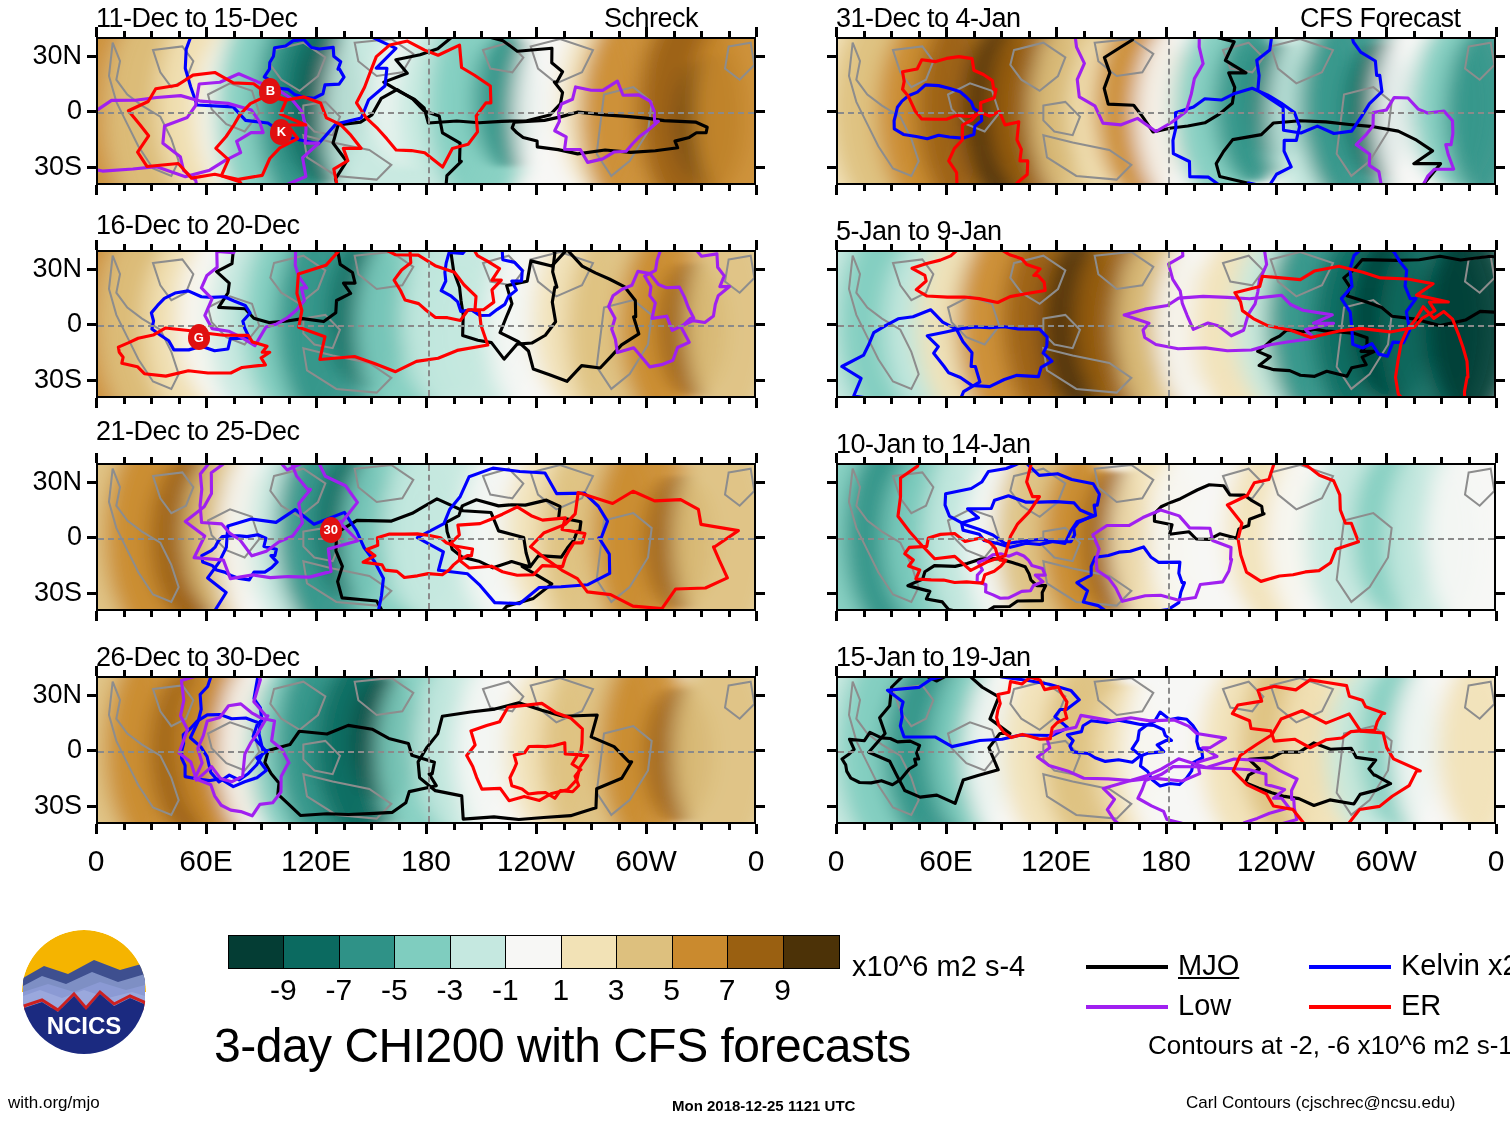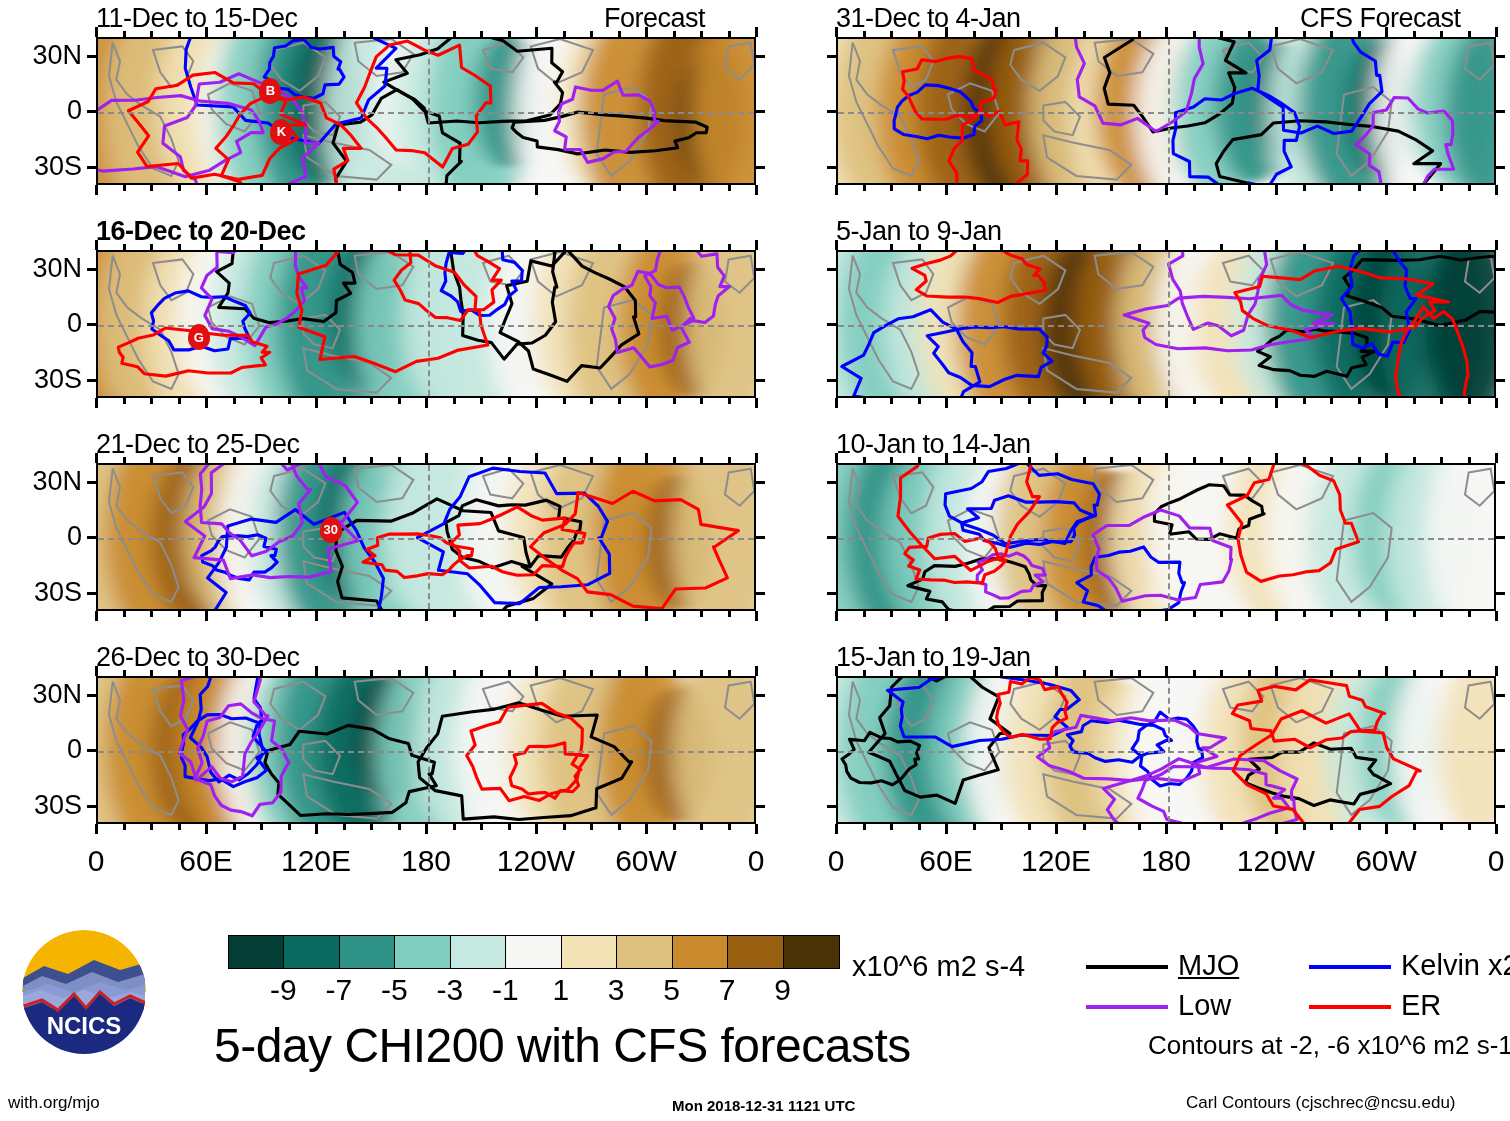--- a/index.html
+++ b/index.html
@@ -28,21 +28,21 @@
   .stormmk{position:absolute;width:22px;height:26px;border-radius:50% 50% 50% 50%/55% 55% 45% 45%;
            background:#e01010;color:#fff;font-size:13px;font-weight:bold;display:flex;
            align-items:center;justify-content:center;}
   svg{display:block;}
 </style>
 </head>
 <body>
 
 <div id="plot-area">
     <div class="ptitle" style="left: 96px; top: 5px;">11-Dec to 15-Dec</div>
-    <div class="pright" style="left: 604px; top: 5px;">Forecast</div>
+    <div class="pright" style="left: 604px; top: 5px;">Schreck</div>
     <div class="mapbox" style="left: 96px; top: 37px; width: 660px; height: 148px;">
       <svg width="660" height="148" viewBox="0 0 100 100" preserveAspectRatio="none" style="position: absolute; left: 0px; top: 0px;">
         <defs>
           <filter id="blur0" x="-30%" y="-30%" width="160%" height="160%">
             <feGaussianBlur stdDeviation="1.6"></feGaussianBlur>
           </filter>
         </defs>
         <rect x="0" y="0" width="100" height="100" fill="#f7f7f5"></rect>
         <g filter="url(#blur0)">
           <ellipse cx="3" cy="50" rx="12" ry="70" fill="#ca8a2e" opacity="0.92"></ellipse>
@@ -149,21 +149,21 @@
     <div class="tickb" style="left: 645px; width: 3px; height: 10px; top: 27px;"></div>
     <div class="tickb" style="left: 645px; width: 3px; height: 10px; top: 185px;"></div>
     <div class="tickb" style="left: 672.5px; width: 3px; height: 6px; top: 31px;"></div>
     <div class="tickb" style="left: 672.5px; width: 3px; height: 6px; top: 185px;"></div>
     <div class="tickb" style="left: 700px; width: 3px; height: 6px; top: 31px;"></div>
     <div class="tickb" style="left: 700px; width: 3px; height: 6px; top: 185px;"></div>
     <div class="tickb" style="left: 727.5px; width: 3px; height: 6px; top: 31px;"></div>
     <div class="tickb" style="left: 727.5px; width: 3px; height: 6px; top: 185px;"></div>
     <div class="tickb" style="left: 755px; width: 3px; height: 10px; top: 27px;"></div>
     <div class="tickb" style="left: 755px; width: 3px; height: 10px; top: 185px;"></div>
-    <div class="ptitle" style="left: 96px; top: 218px; font-weight: bold;">16-Dec to 20-Dec</div>
+    <div class="ptitle" style="left: 96px; top: 212px;">16-Dec to 20-Dec</div>
     <div class="mapbox" style="left: 96px; top: 250px; width: 660px; height: 148px;">
       <svg width="660" height="148" viewBox="0 0 100 100" preserveAspectRatio="none" style="position: absolute; left: 0px; top: 0px;">
         <defs>
           <filter id="blur1" x="-30%" y="-30%" width="160%" height="160%">
             <feGaussianBlur stdDeviation="1.6"></feGaussianBlur>
           </filter>
         </defs>
         <rect x="0" y="0" width="100" height="100" fill="#f7f7f5"></rect>
         <g filter="url(#blur1)">
           <ellipse cx="2" cy="50" rx="9" ry="75" fill="#ca8a2e" opacity="0.92"></ellipse>
@@ -267,21 +267,21 @@
     <div class="tickb" style="left: 645px; width: 3px; height: 10px; top: 240px;"></div>
     <div class="tickb" style="left: 645px; width: 3px; height: 10px; top: 398px;"></div>
     <div class="tickb" style="left: 672.5px; width: 3px; height: 6px; top: 244px;"></div>
     <div class="tickb" style="left: 672.5px; width: 3px; height: 6px; top: 398px;"></div>
     <div class="tickb" style="left: 700px; width: 3px; height: 6px; top: 244px;"></div>
     <div class="tickb" style="left: 700px; width: 3px; height: 6px; top: 398px;"></div>
     <div class="tickb" style="left: 727.5px; width: 3px; height: 6px; top: 244px;"></div>
     <div class="tickb" style="left: 727.5px; width: 3px; height: 6px; top: 398px;"></div>
     <div class="tickb" style="left: 755px; width: 3px; height: 10px; top: 240px;"></div>
     <div class="tickb" style="left: 755px; width: 3px; height: 10px; top: 398px;"></div>
-    <div class="ptitle" style="left: 96px; top: 431px;">21-Dec to 25-Dec</div>
+    <div class="ptitle" style="left: 96px; top: 418px;">21-Dec to 25-Dec</div>
     <div class="mapbox" style="left: 96px; top: 463px; width: 660px; height: 148px;">
       <svg width="660" height="148" viewBox="0 0 100 100" preserveAspectRatio="none" style="position: absolute; left: 0px; top: 0px;">
         <defs>
           <filter id="blur2" x="-30%" y="-30%" width="160%" height="160%">
             <feGaussianBlur stdDeviation="1.6"></feGaussianBlur>
           </filter>
         </defs>
         <rect x="0" y="0" width="100" height="100" fill="#f7f7f5"></rect>
         <g filter="url(#blur2)">
           <ellipse cx="3" cy="50" rx="9" ry="75" fill="#ddc07e" opacity="0.92"></ellipse>
@@ -997,21 +997,21 @@
     <div class="cblab" style="left: 419.818px; top: 975px; width: 60px;">-3</div>
     <div class="cblab" style="left: 475.273px; top: 975px; width: 60px;">-1</div>
     <div class="cblab" style="left: 530.727px; top: 975px; width: 60px;">1</div>
     <div class="cblab" style="left: 586.182px; top: 975px; width: 60px;">3</div>
     <div class="cblab" style="left: 641.636px; top: 975px; width: 60px;">5</div>
     <div class="cblab" style="left: 697.091px; top: 975px; width: 60px;">7</div>
     <div class="cblab" style="left: 752.545px; top: 975px; width: 60px;">9</div>
   </div>
 <div class="cbunit" style="left:852px;top:952px;">x10^6 m2 s-4</div>
 
-<div class="maintitle" style="left:214px;top:1022px;">5-day CHI200 with CFS forecasts</div>
+<div class="maintitle" style="left:214px;top:1022px;">3-day CHI200 with CFS forecasts</div>
 
 <div class="legline" style="left:1086px;top:965px;width:82px;border-top-color:#000000;"></div>
 <div class="leglab" style="left:1178px;top:951px;text-decoration:underline;">MJO</div>
 
 <div class="legline" style="left:1309px;top:965px;width:82px;border-top-color:#0000ff;"></div>
 <div class="leglab" style="left:1401px;top:951px;">Kelvin x2</div>
 
 <div class="legline" style="left:1086px;top:1005px;width:82px;border-top-color:#a020f0;"></div>
 <div class="leglab" style="left:1178px;top:991px;">Low</div>
 
@@ -1029,14 +1029,14 @@
     <path d="M1,56 L20,46 L44,54 L70,42 L96,52 L123,44 L123,72 L1,72 Z" fill="#7e8fc4"></path>
     <path d="M1,62 L26,54 L52,62 L78,52 L104,60 L123,55 L123,80 L1,80 Z" fill="#8b9ad4"></path>
     <path d="M1,66 L18,60 L40,68 L62,60 L86,68 L110,62 L123,66 L123,84 L1,84 Z" fill="#9aa8dd"></path>
     <path d="M2,76 L20,70 L36,80 L52,64 L64,78 L78,62 L92,74 L108,66 L122,72 L122,80 L2,80 Z" fill="none" stroke="#cc2020" stroke-width="3"></path>
     <path d="M2,78 L20,72 L36,82 L52,66 L64,80 L78,64 L92,76 L108,68 L122,74 L122,124 L2,124 Z" fill="#1b2a80"></path>
     <text x="62" y="104" font-family="'Liberation Sans',sans-serif" font-size="24" font-weight="bold" fill="#ffffff" text-anchor="middle">NCICS</text>
   </svg>
 </div>
 
 <div class="small" style="left:8px;top:1094px;">with.org/mjo</div>
-<div class="tiny" style="left:672px;top:1098px;">Mon 2018-12-31 1121 UTC</div>
+<div class="tiny" style="left:672px;top:1098px;">Mon 2018-12-25 1121 UTC</div>
 <div class="small" style="left:1186px;top:1094px;">Carl Contours (cjschrec@ncsu.edu)</div>
 
 </body></html>

